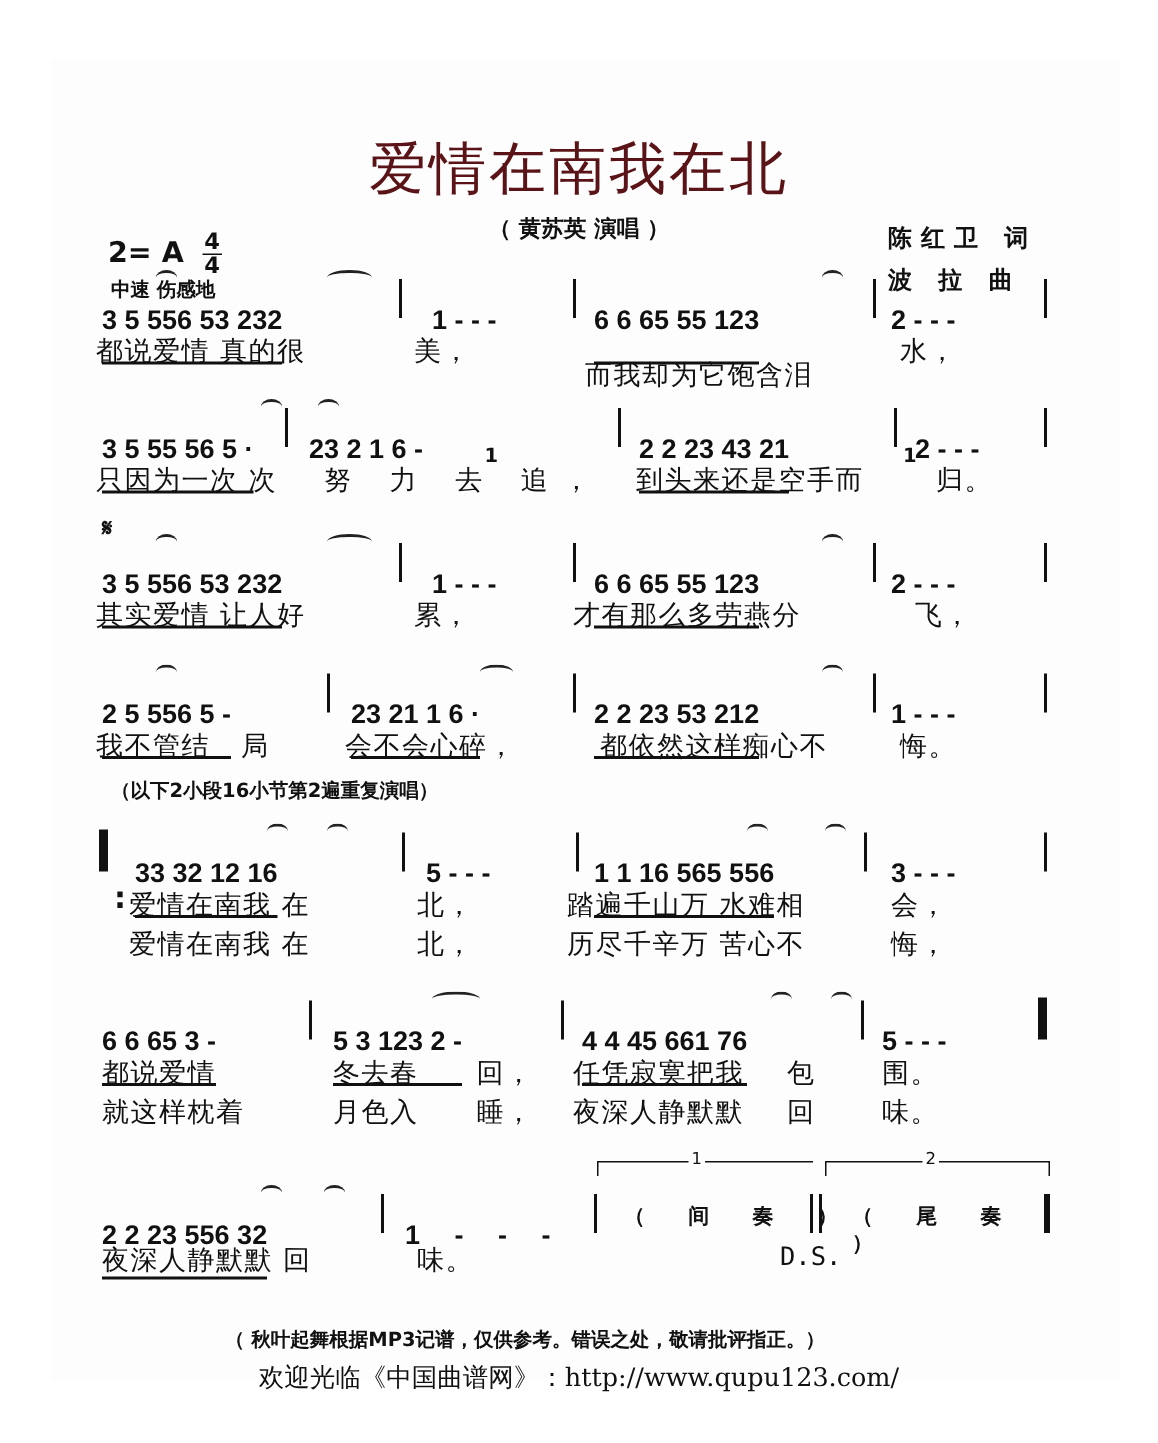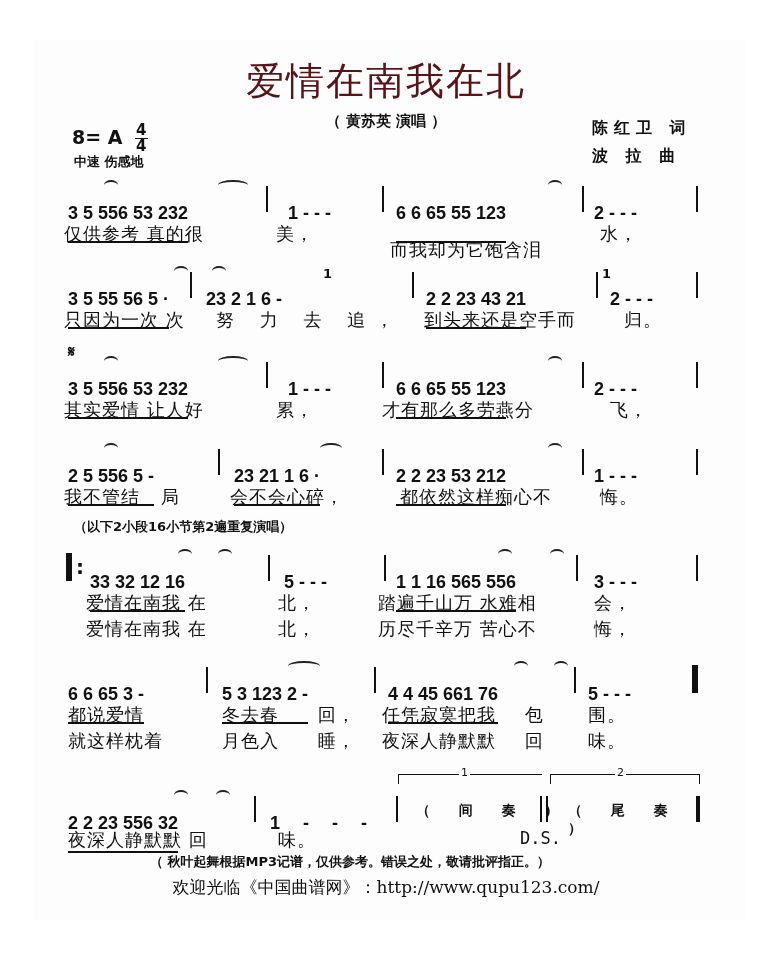--- a/index.html
+++ b/index.html
@@ -1,19 +1,19 @@
 <!DOCTYPE html>
 <html><head>
 <meta charset="utf-8">
 <style>
   * { box-sizing: border-box; margin: 0; padding: 0; }
   html, body { width: 772px; height: 962px; background: #ffffff; overflow: hidden; }
   body { font-family: "DejaVu Sans", sans-serif; color: #111; position: relative; }
   .page { position: absolute; left: 34px; top: 40px; width: 712px; height: 880px; background: #fdfdfd; }
-  .abs { position: absolute; white-space: nowrap; }
+  .abs { position: absolute; white-space: nowrap; margin-top: 31px; }
   .title { left: 0; width: 772px; top: 56px; text-align: center; font-size: 38px; color: #5a1418; letter-spacing: 2px; font-family: "DejaVu Sans", sans-serif; }
   .singer { left: 0; width: 772px; top: 112px; text-align: center; font-size: 15px; font-weight: bold; }
   .credit { font-size: 16px; font-weight: bold; letter-spacing: 6px; }
   .key { left: 72px; top: 123px; font-size: 19px; font-weight: bold; }
   .timesig { display: inline-block; vertical-align: middle; text-align: center; font-size: 15px; line-height: 15px; margin-left: 6px; }
   .timesig .num { border-bottom: 1.5px solid #111; display: block; padding: 0 1px; }
   .tempo { left: 74px; top: 153px; font-size: 13px; font-weight: bold; text-align: right; }
 
   .row { position: absolute; left: 66px; width: 640px; }
   .notes { position: absolute; top: 17px; height: 40px; font-size: 18px; font-weight: bold; font-family: Liberation Sans, sans-serif; }
@@ -35,41 +35,41 @@
 </head>
 <body>
 
 <div class="page"></div>
 
 <div class="abs title">爱情在南我在北</div>
 <div class="abs singer">（ 黄苏英 演唱 ）</div>
 <div class="abs credit" style="left:592px; top:118px;">陈红卫 词</div>
 <div class="abs credit" style="left:592px; top:146px;">波 拉 曲</div>
 <div class="abs key">
-  <span>8= A</span>
+  <span>2= A</span>
   <span class="timesig">
     <span class="num">4</span>
     <span>4</span>
   </span>
 </div>
 <div class="abs tempo">中速 伤感地</div>
 
 <div class="row" style="top:186px;">
   <div class="slur" style="left:38px; top:-6px; width:14px;"></div>
   <div class="slur" style="left:152px; top:-6px; width:30px;"></div>
   <div class="notes ul1" style="left:2px;">3 5 556 53 232</div>
   <div class="bar" style="left:200px; top:0;"></div>
   <div class="notes" style="left:222px;">1 - - -</div>
   <div class="bar" style="left:316px; top:0;"></div>
   <div class="slur" style="left:482px; top:-6px; width:14px;"></div>
   <div class="notes ul1" style="left:330px;">6 6 65 55 123</div>
   <div class="bar" style="left:516px; top:0;"></div>
   <div class="notes" style="left:528px;">2 - - -</div>
   <div class="bar" style="left:630px; top:0;"></div>
-  <div class="lyric" style="left:-2px; top:36px;">仅供参考 真的很</div>
+  <div class="lyric" style="left:-2px; top:36px;">都说爱情 真的很</div>
   <div class="lyric" style="left:210px; top:36px;">美，</div>
   <div class="lyric" style="left:324px; top:36px;margin-top:16px;">而我却为它饱含泪</div>
   <div class="lyric" style="left:534px; top:36px;">水，</div>
 </div>
 
 <div class="row" style="top:272px;">
   <div class="slur" style="left:108px; top:-6px; width:14px;"></div>
   <div class="notes ul1" style="left:2px;">3 5 55 56 5 ·</div>
   <div class="bar" style="left:124px; top:0;"></div>
   <div class="slur" style="left:146px; top:-6px; width:14px;"></div>

